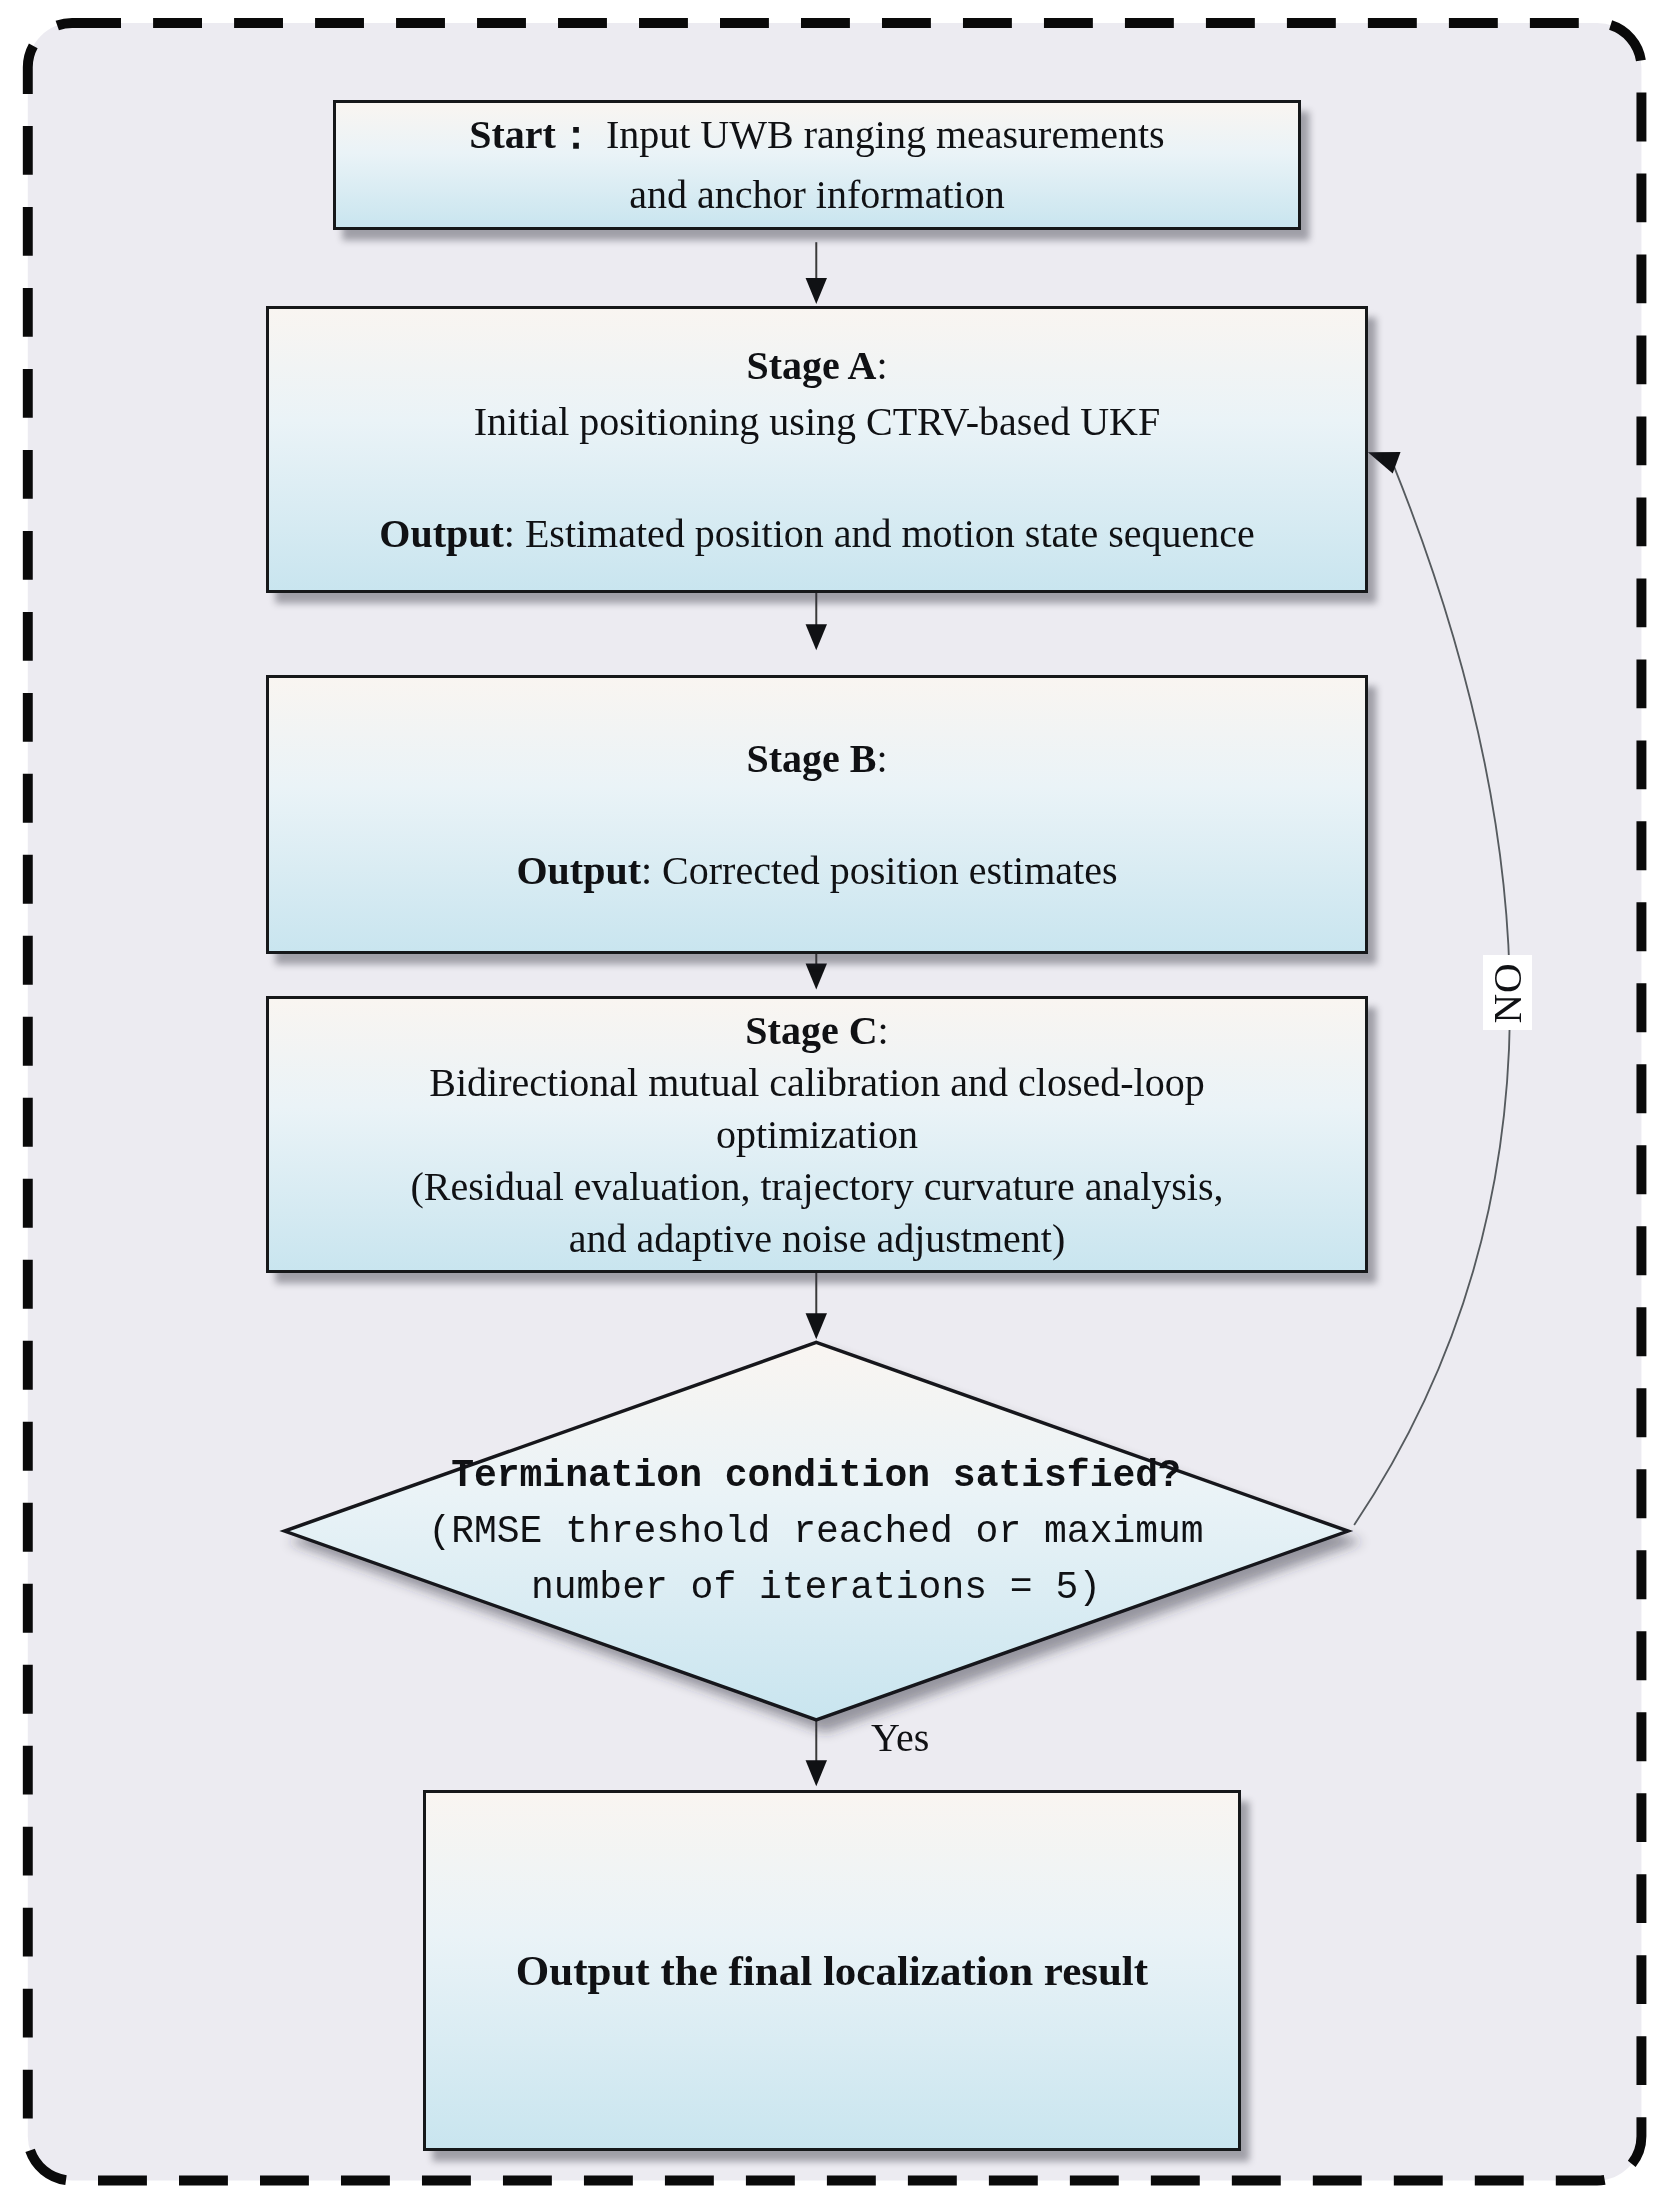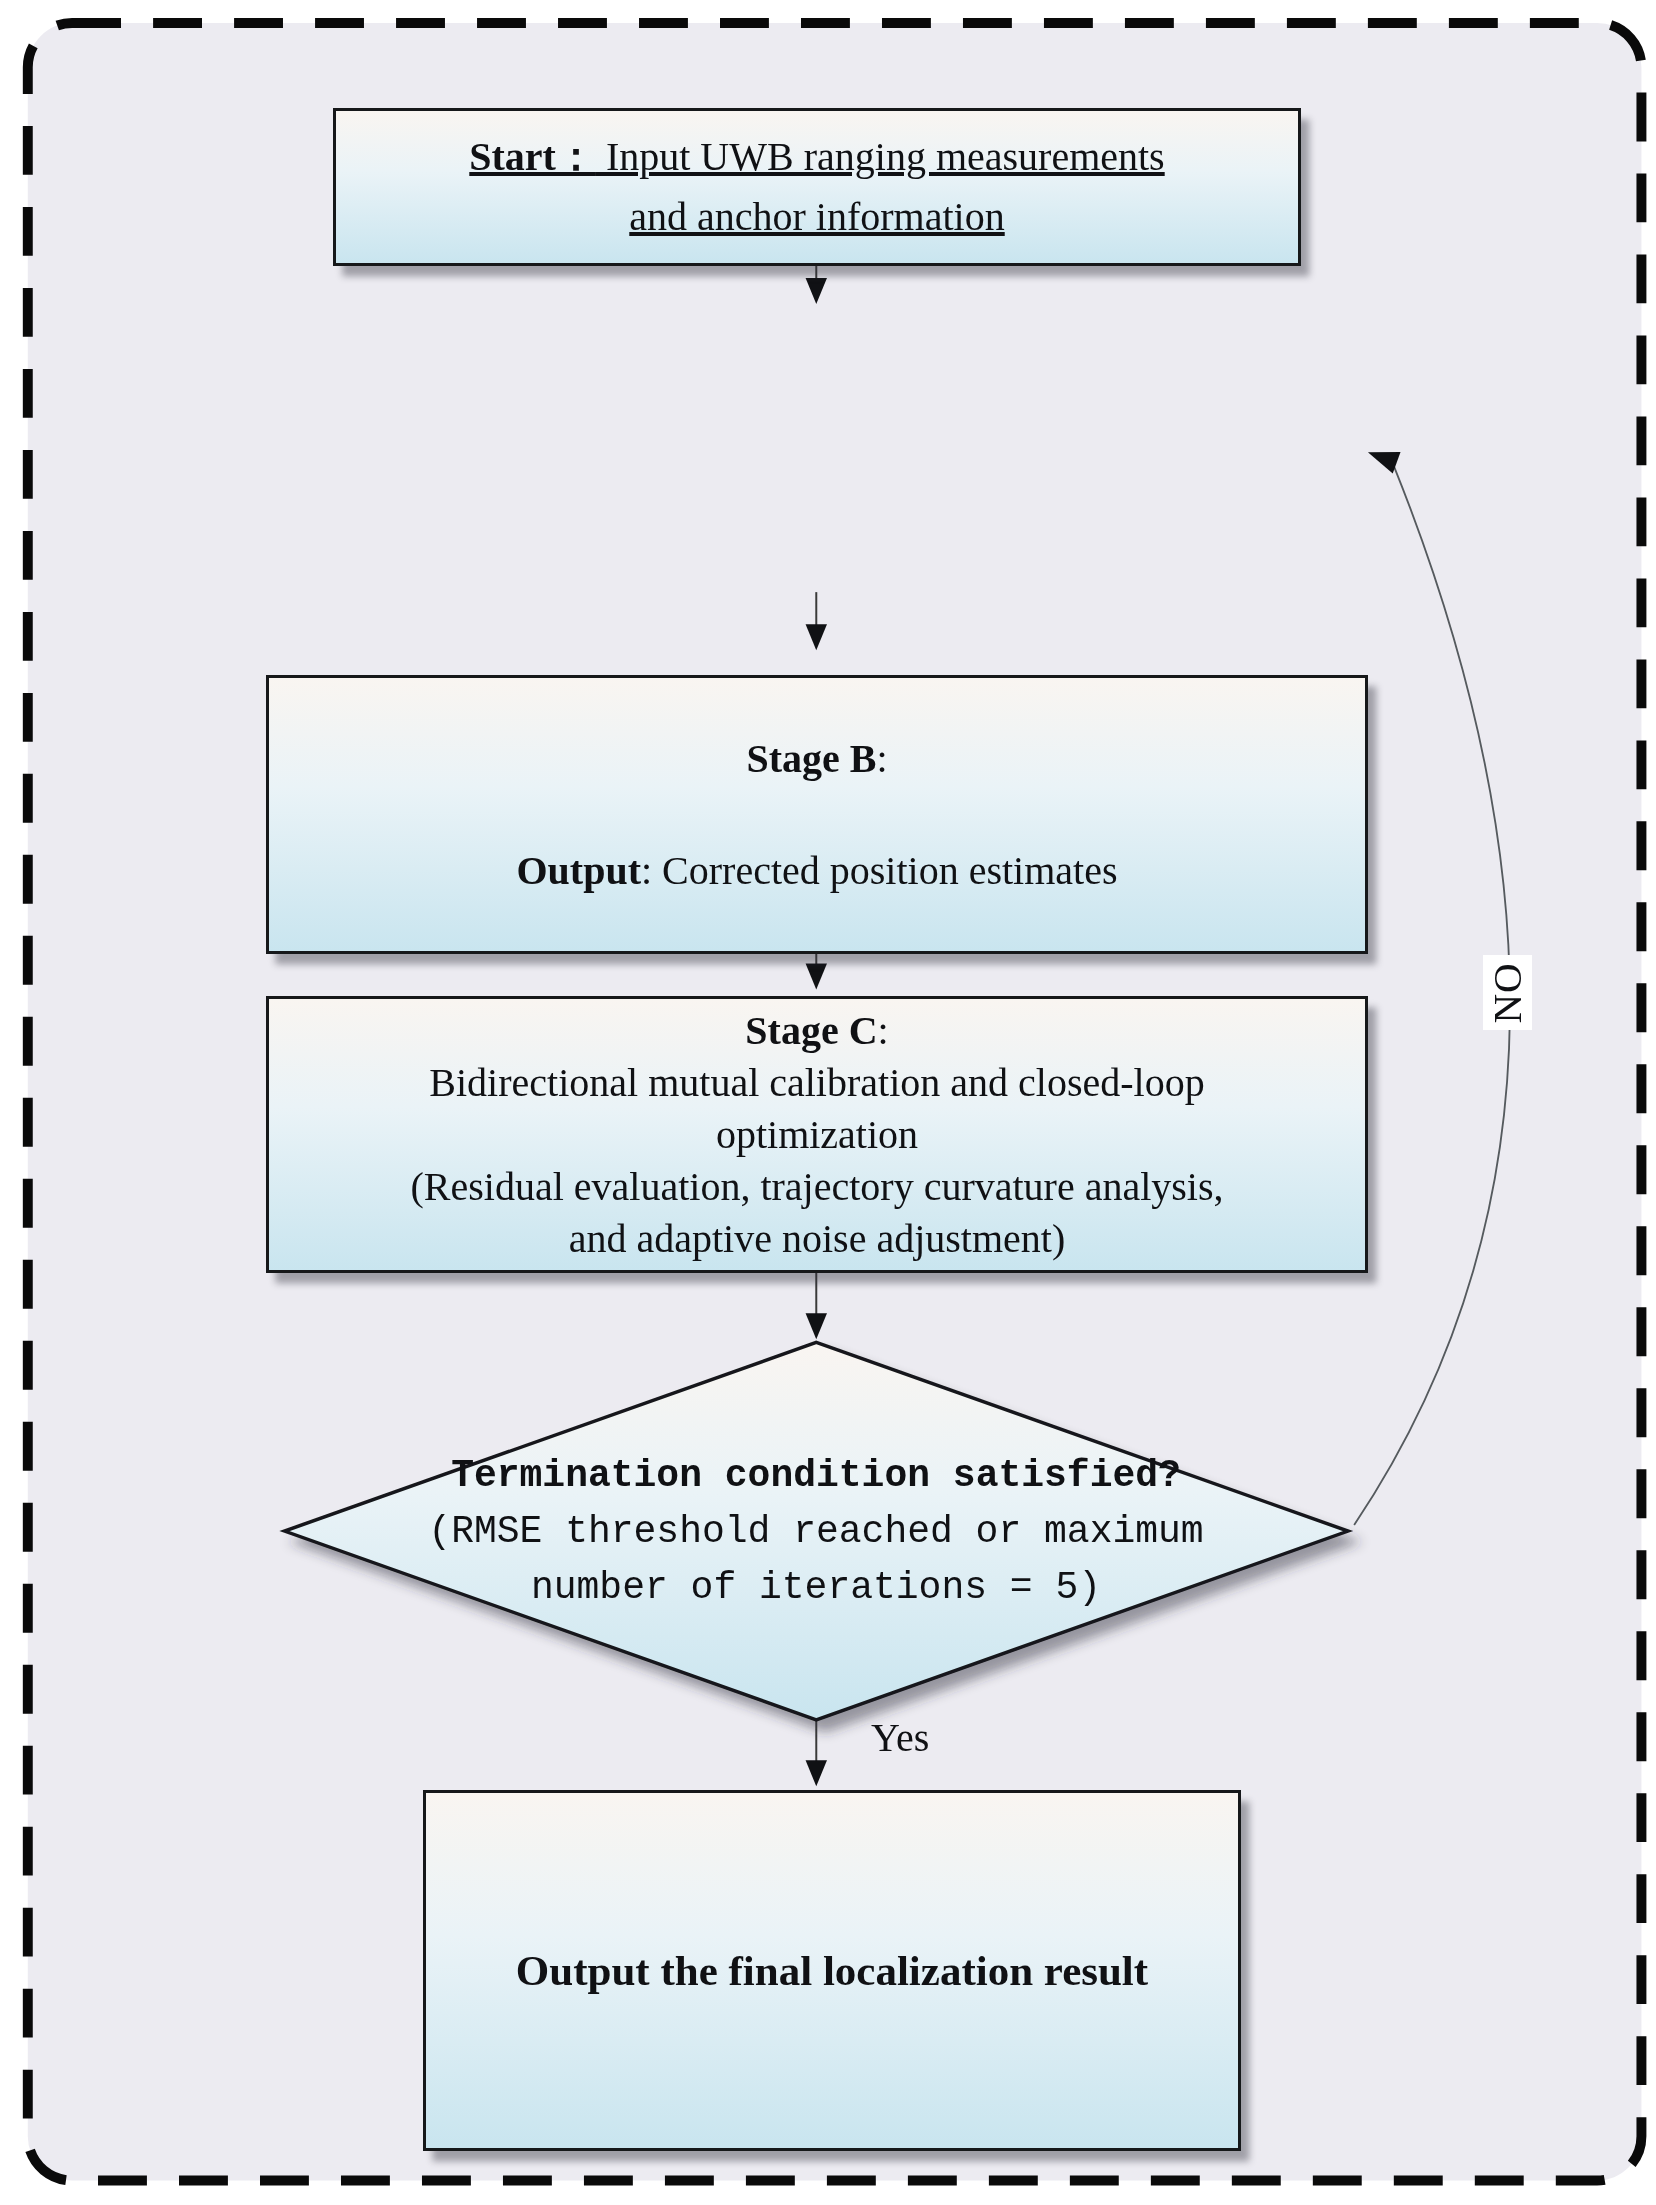--- a/index.html
+++ b/index.html
@@ -19,21 +19,21 @@
     border:3.1px solid #16181a;
     background:linear-gradient(180deg,#f9f5f1 0%,#eaf3f7 40%,#c9e5ef 100%);
     box-shadow:9.2px 10.7px 6.9px rgba(45,45,58,0.40);
     display:flex;flex-direction:column;
     align-items:center;justify-content:center;
     text-align:center;
   }
   .line{white-space:nowrap;}
   b{font-weight:bold;}
 
-  #start-node{left:333px;top:108px;width:968px;height:158px;font-size:40px;line-height:60px;text-decoration:underline;}
+  #start-node{left:333px;top:100px;width:968px;height:130px;font-size:40px;line-height:60px;}
   #stage-a-node{left:266px;top:306px;width:1102px;height:287px;font-size:40px;line-height:56px;}
   #stage-b-node{left:266px;top:652px;width:1102px;height:279px;font-size:40px;line-height:56px;margin-top:23px;}
   #stage-c-node{left:266px;top:996px;width:1102px;height:277px;font-size:40px;line-height:52px;}
   #output-node{left:423px;top:1790px;width:818px;height:361px;font-size:43px;line-height:53px;font-weight:bold;}
   .spacer{height:56px;}
 
   #decision-text{
     position:absolute;left:365px;top:1423px;width:902px;height:217px;
     display:flex;flex-direction:column;align-items:center;justify-content:center;
     text-align:center;font-size:38px;line-height:56px;font-family:Liberation Mono, monospace;
@@ -93,20 +93,30 @@
     <polygon points="1068,1757 1764,2004 1068,2251 372,2004" fill="url(#nodeGrad)" stroke="#16181a" stroke-width="4.5" filter="url(#dshadow)"></polygon>
   </svg>
 
   <div class="node" id="start-node">
     <div class="line">
       <b>Start：</b><span> Input UWB ranging measurements</span>
     </div>
     <div class="line">and anchor information</div>
   </div>
 
+  <div class="node" id="stage-a-node">
+    <div class="line">
+      <b>Stage A</b><span>:</span>
+    </div>
+    <div class="line">Initial positioning using CTRV-based UKF</div>
+    <div class="spacer"></div>
+    <div class="line">
+      <b>Output</b><span>: Estimated position and motion state sequence</span>
+    </div>
+  </div>
 
   <div class="node" id="stage-b-node">
     <div class="line">
       <b>Stage B</b><span>:</span>
     </div>
     <div class="spacer"></div>
     <div class="line">
       <b>Output</b><span>: Corrected position estimates</span>
     </div>
   </div>

